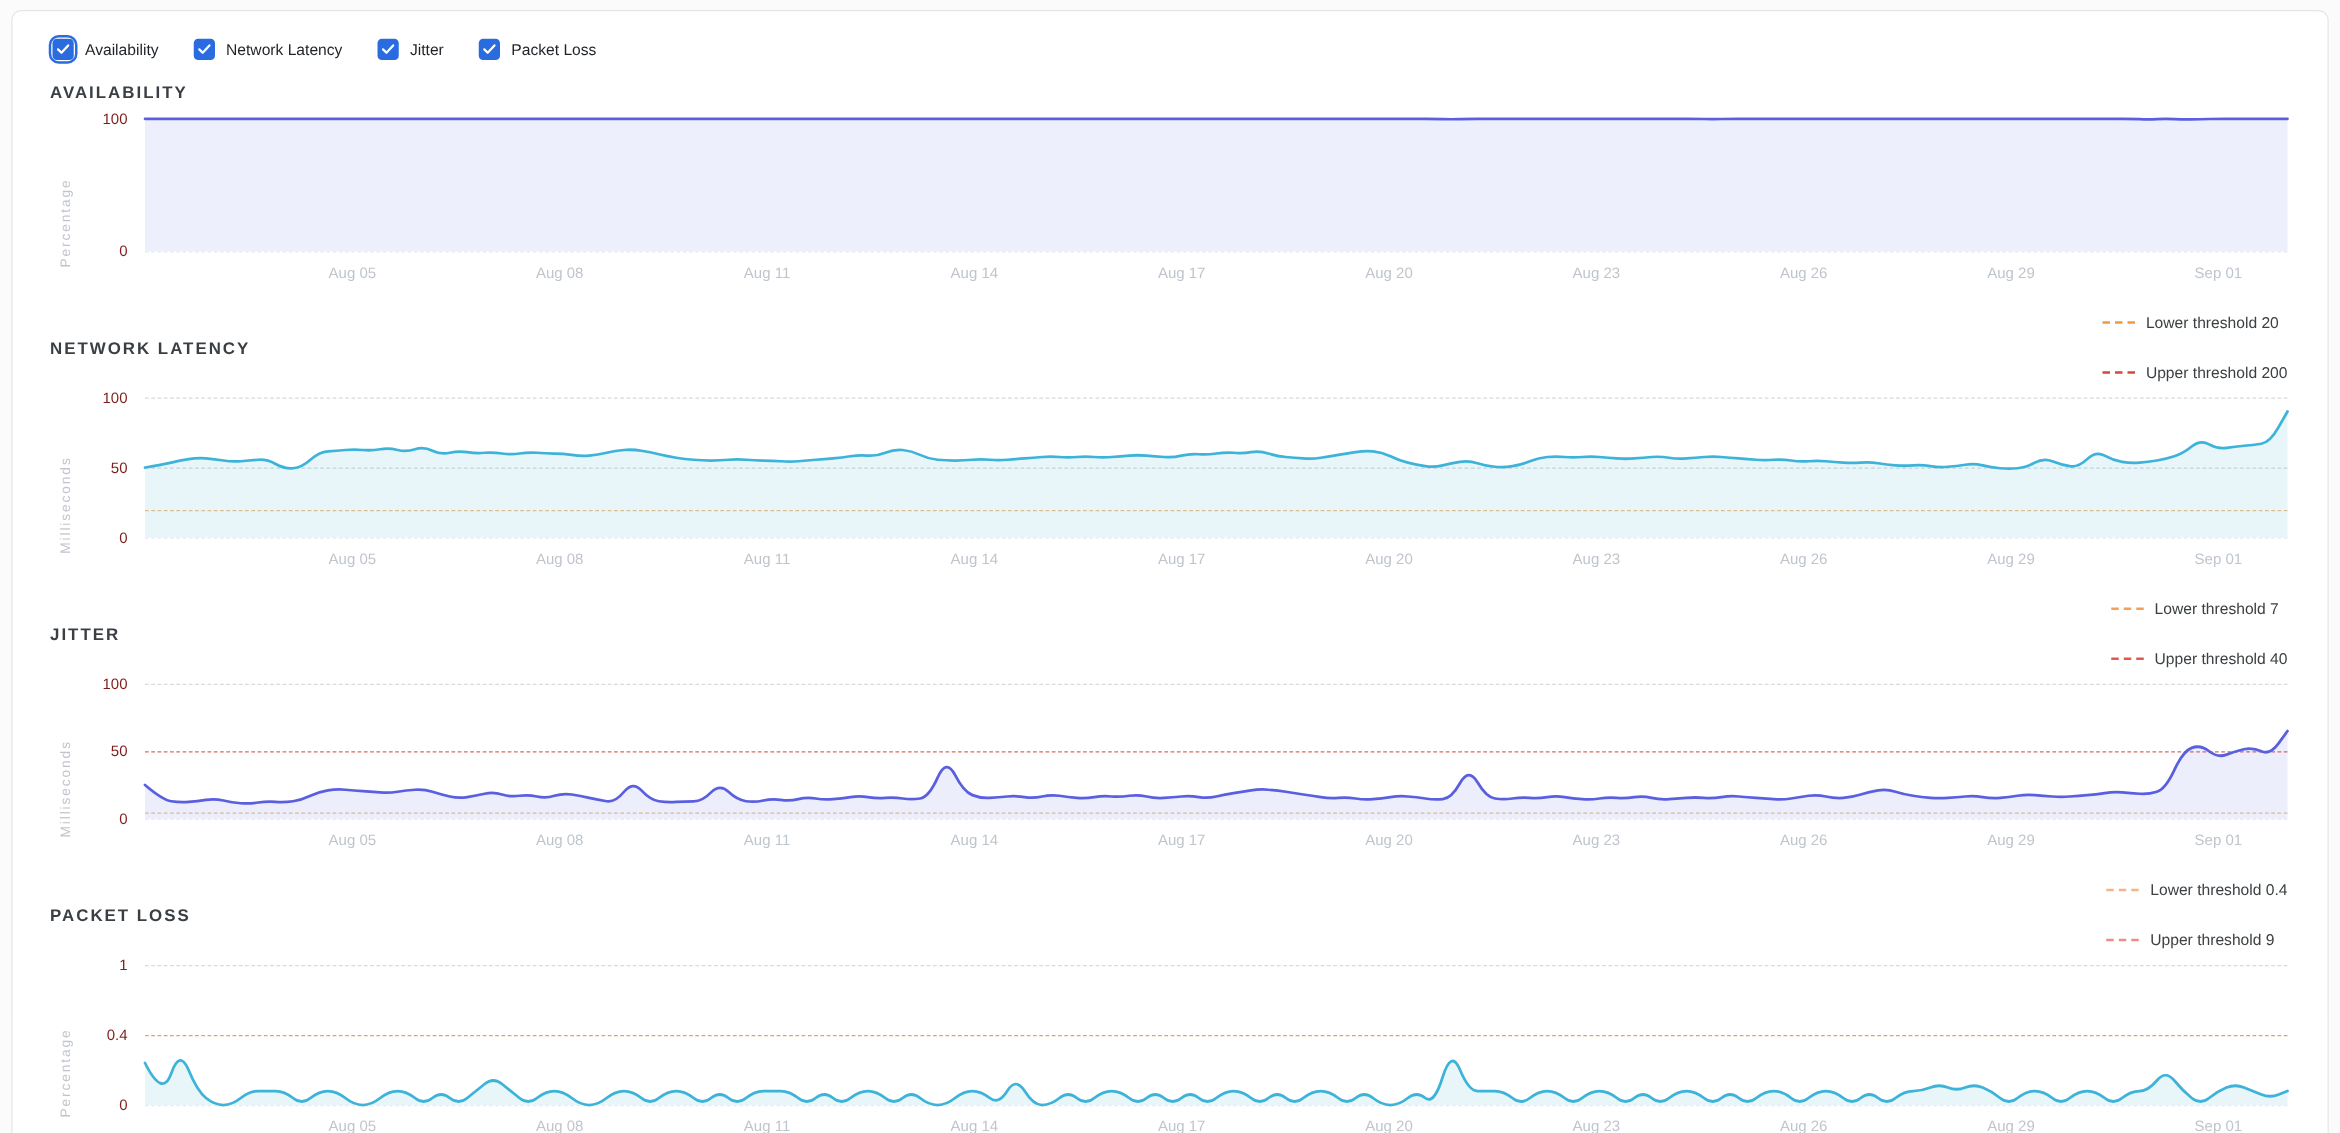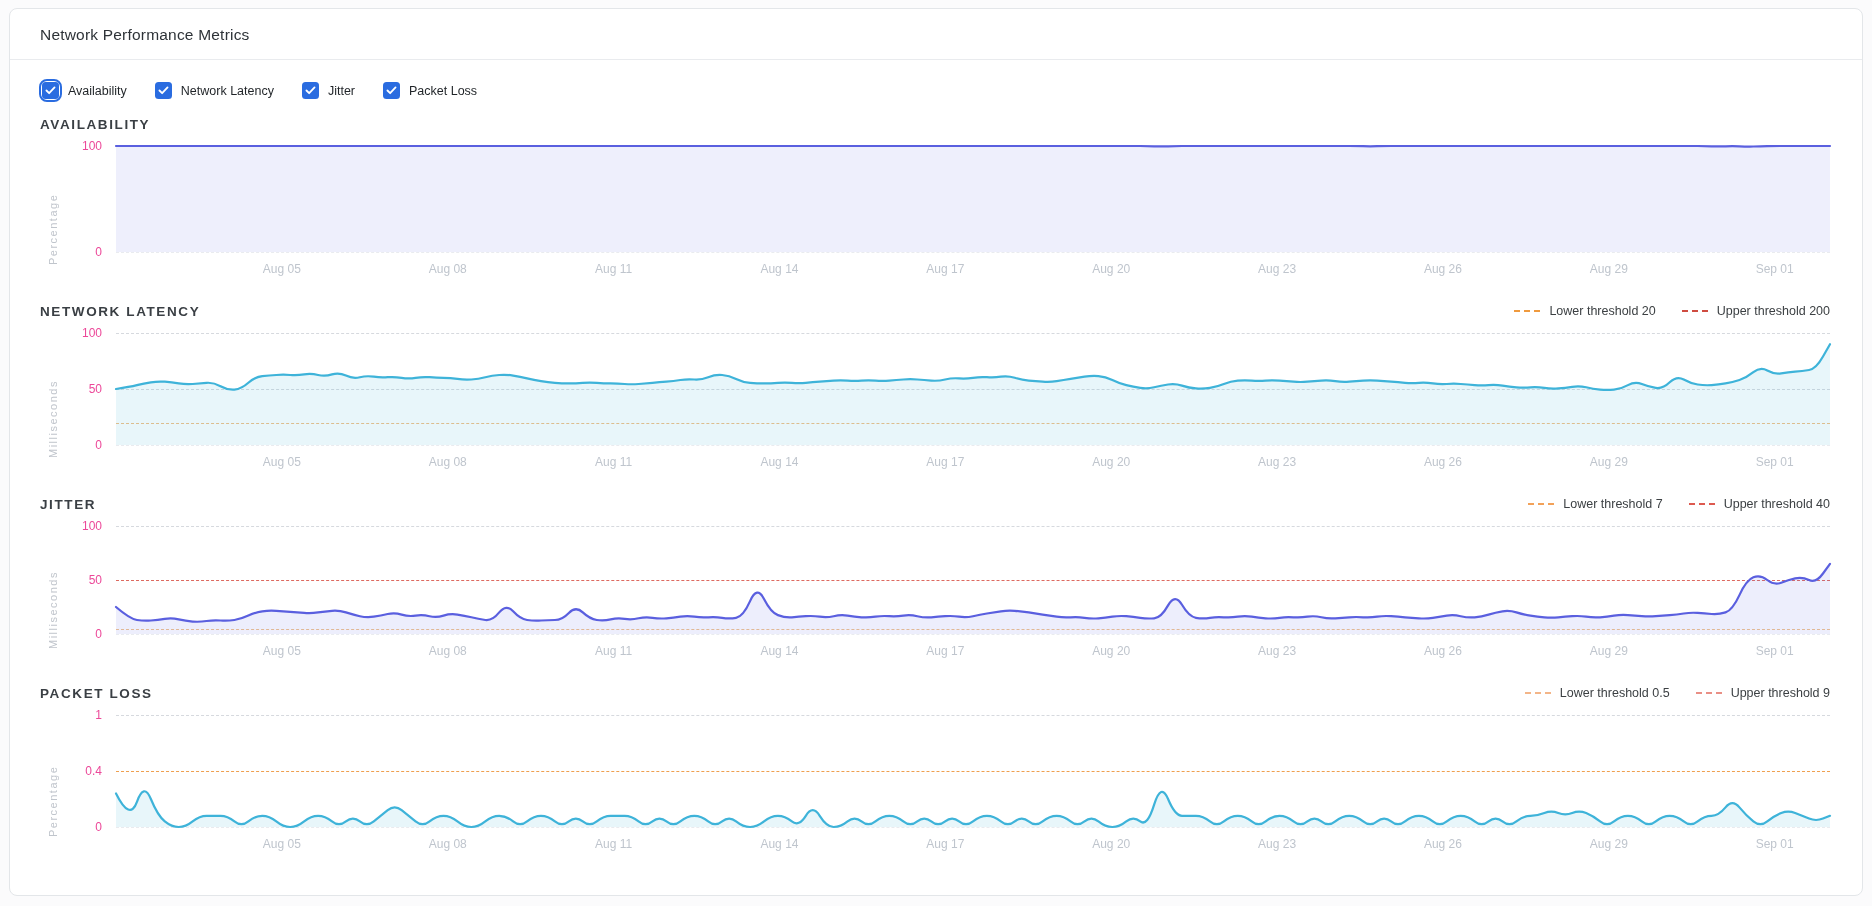--- a/index.html
+++ b/index.html
@@ -19,56 +19,53 @@
   .cb {
     width: 17px; height: 17px; border-radius: 3.5px; background: #2a6ce0;
     display: flex; align-items: center; justify-content: center;
   }
   .cb svg { width: 11px; height: 9px; }
   .ctrl-label { font-size: 12.5px; color: #1f2327; }
 
   .chart-section { margin: 16px 30px 0; }
   .sec-head { display: flex; justify-content: space-between; align-items: center; margin-bottom: 13px; min-height: 18px; }
   .sec-title { font-size: 13.5px; font-weight: 700; letter-spacing: 1.6px; color: #3a3f44; }
-  .legend { display: flex; align-items: flex-end; gap: 26px; padding-right: 2px; }
+  .legend { display: flex; align-items: flex-start; gap: 26px; padding-right: 2px; flex-direction: column; }
   .legend-item { display: flex; align-items: center; gap: 9px; }
   .legend-dash { display: inline-block; width: 26px; height: 0; border-top: 2px dashed #d9534f; }
   .legend-label { font-size: 12.5px; color: #3c4043; }
 
   .chart-row { display: flex; }
   .y-title {
     width: 26px; display: flex; align-items: center; justify-content: center;
     writing-mode: vertical-rl; transform: rotate(180deg);
     font-size: 11px; letter-spacing: 1.5px; color: #c0c5cc; padding-bottom: 26px;
   }
   .plot-wrap { position: relative; flex: 1; margin-left: 50px; margin-right: 2px; margin-bottom: 34px; }
   .plot-wrap svg { position: absolute; left: 0; top: 0; width: 100%; overflow: visible; z-index: 2; display: block; }
   .gridline, .thline, .grid-zero {
     position: absolute; left: 0; right: 0; height: 0; z-index: 1;
   }
   .gridline { border-top: 1.5px dashed #d6d9de; }
   .grid-zero { border-top: 1.5px dashed #e9ebef; }
   .thline { border-top: 1.5px dashed #f2bf85; }
   .ytick {
     position: absolute; left: -14px; transform: translate(-100%,-50%);
-    font-size: 12px; color: #ec4899; z-index: 3; white-space: nowrap;
+    font-size: 12px; color: #7f1d1d; z-index: 3; white-space: nowrap;
   }
   .xtick {
     position: absolute; top: calc(100% + 10px); transform: translateX(-50%);
     font-size: 12px; color: #bfc5cd; z-index: 3; white-space: nowrap;
   }
 </style>
 </head>
 <body>
 
 <div class="card">
 
-  <div class="card-header">
-    <div class="card-title">Network Performance Metrics</div>
-  </div>
 
   <div class="controls">
     <label class="ctrl">
       <span class="cb-wrap focused">
           <span class="cb">
         <svg viewBox="0 0 12 10">
               <polyline points="1.5,5 4.5,8 10.5,1.5" fill="none" stroke="#fff" stroke-width="2" stroke-linecap="round" stroke-linejoin="round"></polyline>
             </svg>
       </span>
         </span>
@@ -218,21 +215,21 @@
         </div>
     </div>
   </section>
 
   <section class="chart-section">
     <div class="sec-head">
       <h2 class="sec-title">PACKET LOSS</h2>
       <div class="legend">
           <div class="legend-item">
             <span class="legend-dash" style="border-top-color: rgb(243, 181, 136);"></span>
-            <span class="legend-label">Lower threshold 0.5</span>
+            <span class="legend-label">Lower threshold 0.4</span>
           </div>
           <div class="legend-item">
             <span class="legend-dash" style="border-top-color: rgb(233, 143, 133);"></span>
             <span class="legend-label">Upper threshold 9</span>
           </div>
         </div>
     </div>
     <div class="chart-row">
       <div class="y-title">Percentage</div>
       <div class="plot-wrap" style="height: 112px;">

